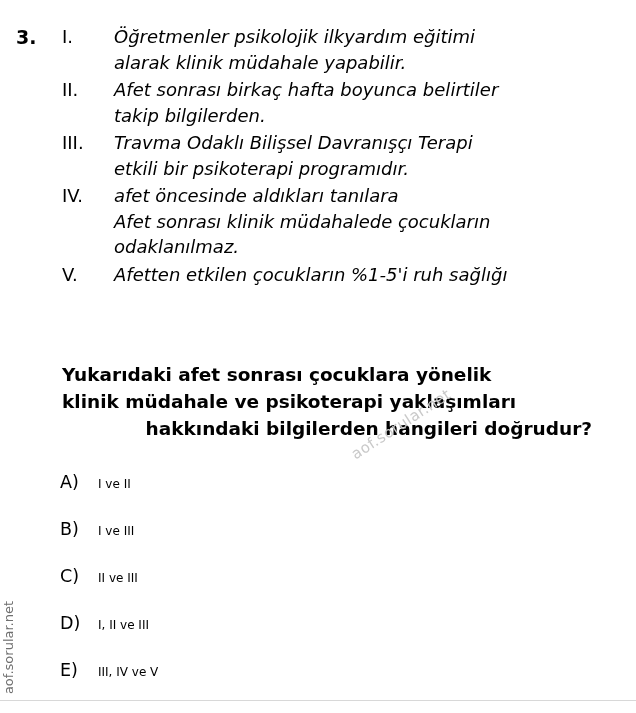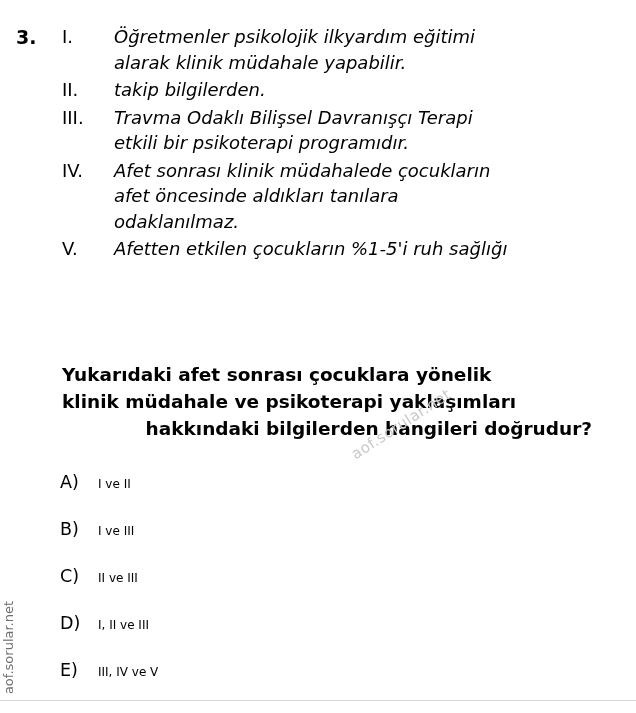--- a/index.html
+++ b/index.html
@@ -154,37 +154,38 @@
       <div class="stmt-num">I.</div>
       <div class="stmt-text nojust">
         <div>Öğretmenler psikolojik ilkyardım eğitimi</div>
         <div>alarak klinik müdahale yapabilir.</div>
       </div>
     </div>
 
     <div class="stmt-row">
       <div class="stmt-num">II.</div>
       <div class="stmt-text">
+        <div>Afet sonrası birkaç hafta boyunca belirtiler</div>
         <div class="nojust">takip bilgilerden.</div>
       </div>
     </div>
 
     <div class="stmt-row">
       <div class="stmt-num">III.</div>
       <div class="stmt-text">
         <div>Travma Odaklı Bilişsel Davranışçı Terapi</div>
         <div class="nojust">etkili bir psikoterapi programıdır.</div>
       </div>
     </div>
 
     <div class="stmt-row">
       <div class="stmt-num">IV.</div>
       <div class="stmt-text">
+        <div>afet öncesinde aldıkları tanılara</div>
         <div>Afet sonrası klinik müdahalede çocukların</div>
-        <div>afet öncesinde aldıkları tanılara</div>
         <div class="nojust">odaklanılmaz.</div>
       </div>
     </div>
 
     <div class="stmt-row">
       <div class="stmt-num">V.</div>
       <div class="stmt-text nojust">
         <div>Afetten etkilen çocukların %1-5'i ruh sağlığı</div>
       </div>
     </div>

